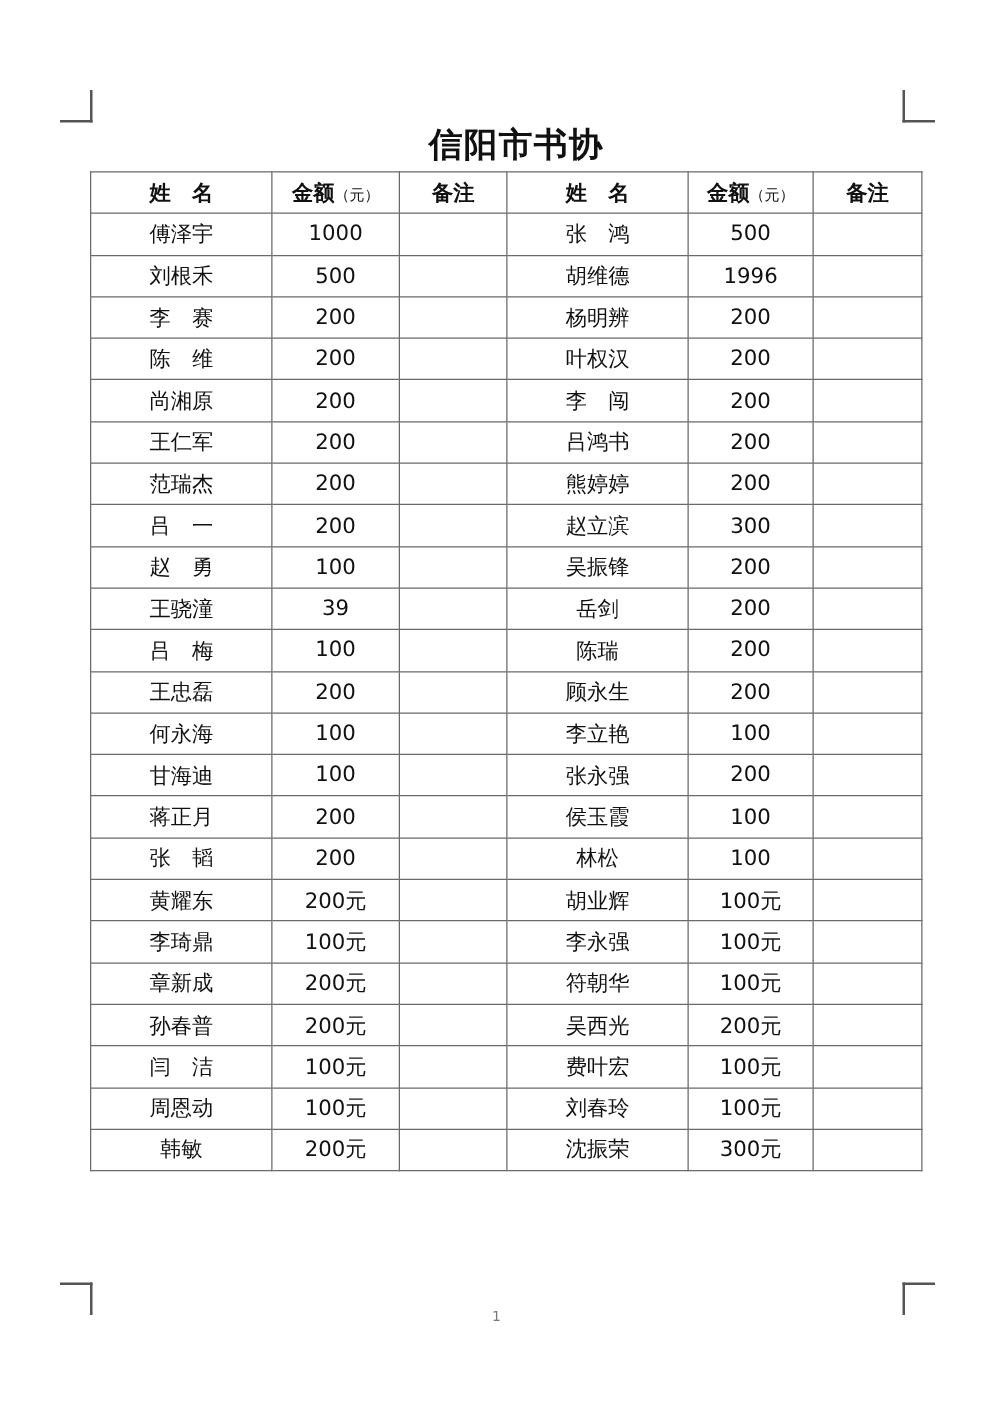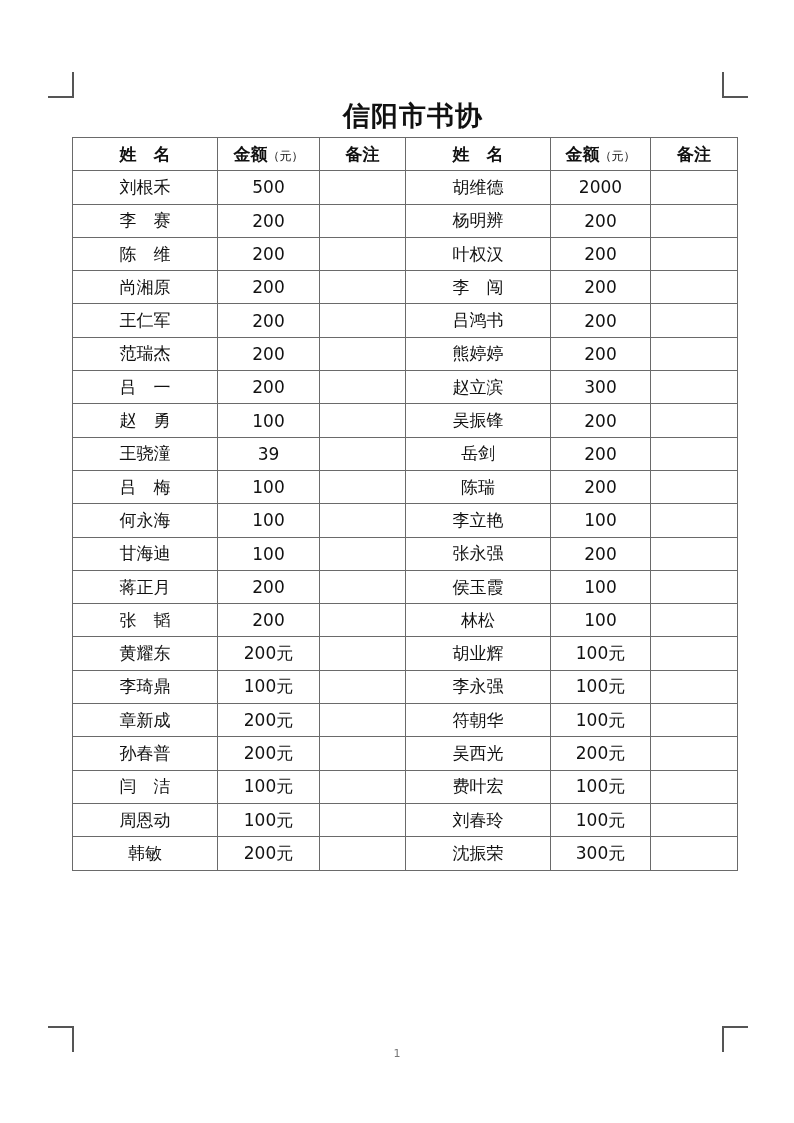--- a/index.html
+++ b/index.html
@@ -46,25 +46,33 @@
       <th><span>姓　名</span></th>
       <th><span>金额</span><span class="unit">（元）</span></th>
       <th><span>备注</span></th>
       <th><span>姓　名</span></th>
       <th><span>金额</span><span class="unit">（元）</span></th>
       <th><span>备注</span></th>
     </tr>
   </thead>
   <tbody id="table-body">
       <tr>
+        <td>傅泽宇</td>
+        <td>1000</td>
+        <td></td>
+        <td>张　鸿</td>
+        <td>500</td>
+        <td></td>
+      </tr>
+      <tr>
         <td>刘根禾</td>
         <td>500</td>
         <td></td>
         <td>胡维德</td>
-        <td>2000</td>
+        <td>1996</td>
         <td></td>
       </tr>
       <tr>
         <td>李　赛</td>
         <td>200</td>
         <td></td>
         <td>杨明辨</td>
         <td>200</td>
         <td></td>
       </tr>
@@ -126,20 +134,28 @@
       </tr>
       <tr>
         <td>吕　梅</td>
         <td>100</td>
         <td></td>
         <td>陈瑞</td>
         <td>200</td>
         <td></td>
       </tr>
       <tr>
+        <td>王忠磊</td>
+        <td>200</td>
+        <td></td>
+        <td>顾永生</td>
+        <td>200</td>
+        <td></td>
+      </tr>
+      <tr>
         <td>何永海</td>
         <td>100</td>
         <td></td>
         <td>李立艳</td>
         <td>100</td>
         <td></td>
       </tr>
       <tr>
         <td>甘海迪</td>
         <td>100</td>

